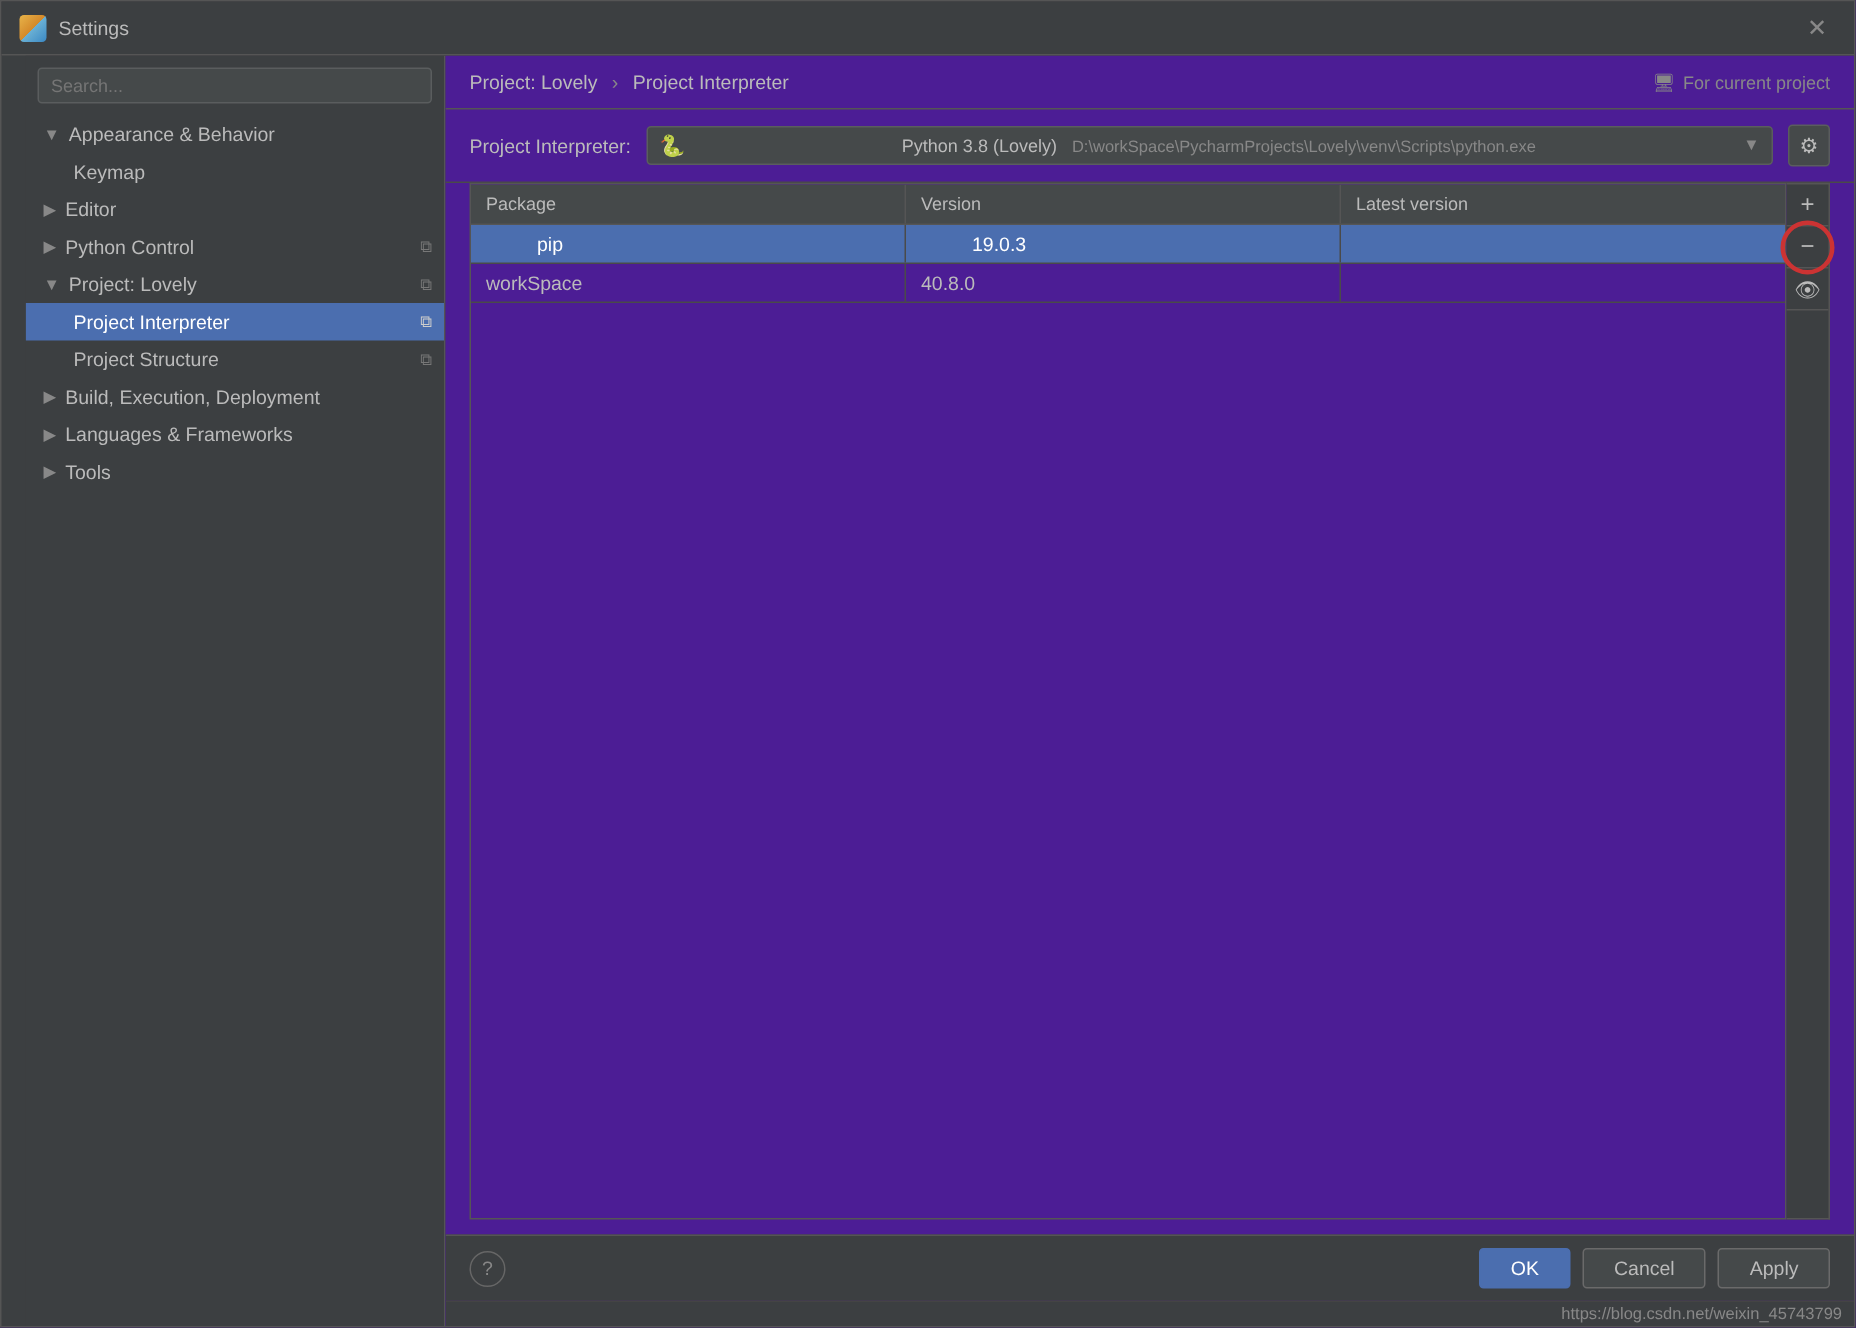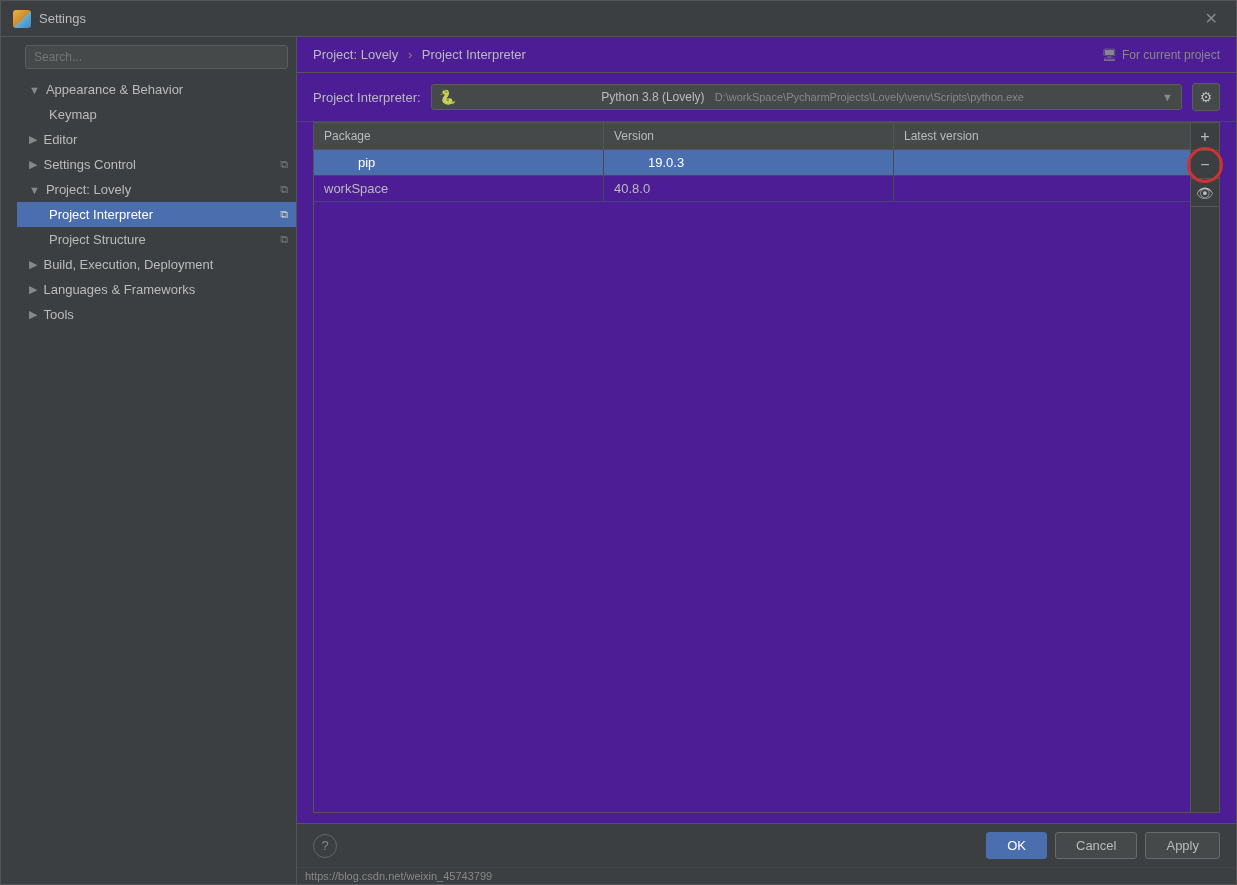--- a/index.html
+++ b/index.html
@@ -281,21 +281,21 @@
       color: #888;
       font-size: 13px;
       cursor: pointer;
     }
     .status-bar {
       background: #3c3f41;
       border-top: 1px solid #444;
       padding: 2px 8px;
       font-size: 11px;
       color: #888;
-      text-align: left;
+      text-align: right;
     }
     .eye-btn {
       width: 28px;
       height: 28px;
       display: flex;
       align-items: center;
       justify-content: center;
       cursor: pointer;
       color: #bbbbbb;
       font-size: 14px;
@@ -326,21 +326,21 @@
       </div>
       <div class="sidebar-item sidebar-child">
         <span>Keymap</span>
       </div>
       <div class="sidebar-item">
         <span class="arrow">▶</span>
         <span>Editor</span>
       </div>
       <div class="sidebar-item">
         <span class="arrow">▶</span>
-        <span>Settings Control</span>
+        <span>Python Control</span>
         <span class="icon-copy">⧉</span>
       </div>
       <div class="sidebar-item">
         <span class="arrow">▼</span>
         <span>Project: Lovely</span>
         <span class="icon-copy">⧉</span>
       </div>
       <div class="sidebar-item sidebar-child active">
         <span>Project Interpreter</span>
         <span class="icon-copy" style="color:#ccc;">⧉</span>

